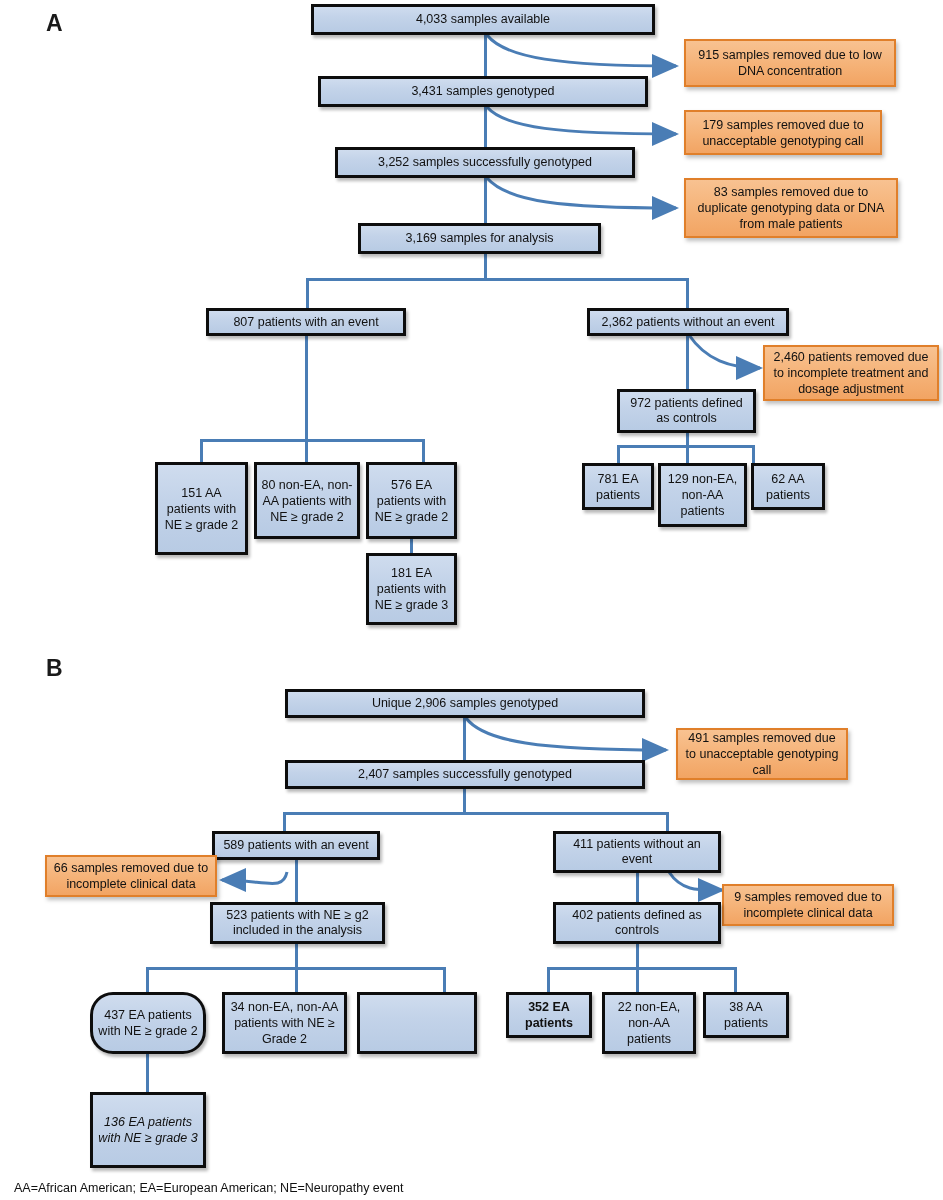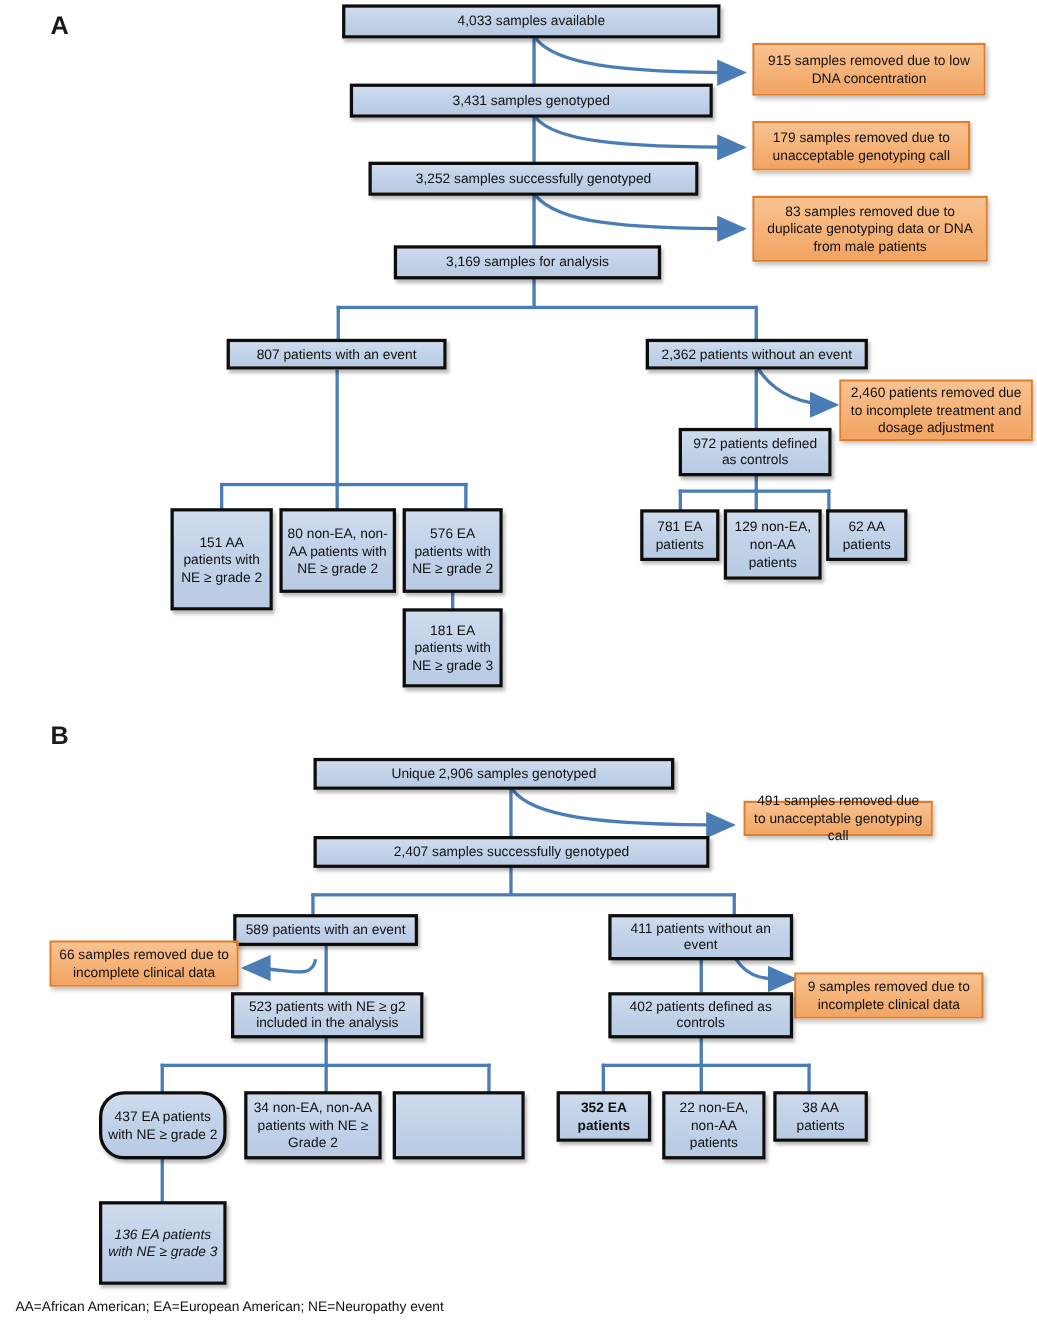--- a/index.html
+++ b/index.html
@@ -147,25 +147,25 @@
   <div class="vline" style="left:617px; top:445px; height:19px;"></div>
   <div class="vline" style="left:686px; top:445px; height:19px;"></div>
   <div class="vline" style="left:752px; top:445px; height:19px;"></div>
 
   <div class="nbox tall" style="left:582px; top:463px; width:72px; height:47px;">781 EA patients</div>
   <div class="nbox tall" style="left:658px; top:463px; width:89px; height:64px;">129 non-EA, non-AA patients</div>
   <div class="nbox tall" style="left:751px; top:463px; width:74px; height:47px;">62 AA patients</div>
 
   <div class="panel-label" style="left:46px; top:655px;">B</div>
 
-  <div class="nbox" style="left:285px; top:689px; width:328px; height:29px;">Unique 2,906 samples genotyped</div>
+  <div class="nbox" style="left:285px; top:689px; width:360px; height:29px;">Unique 2,906 samples genotyped</div>
   <div class="vline" style="left:463px; top:717px; height:44px;"></div>
   <div class="nbox" style="left:285px; top:760px; width:360px; height:29px;">2,407 samples  successfully genotyped</div>
 
-  <div class="obox" style="left:676px; top:728px; width:172px; height:32px;text-align:center;">491 samples  removed due to unacceptable genotyping call</div>
+  <div class="obox" style="left:676px; top:728px; width:172px; height:52px;text-align:center;">491 samples  removed due to unacceptable genotyping call</div>
 
   <div class="vline" style="left:463px; top:788px; height:26px;"></div>
   <div class="hline" style="left:283px; top:812px; width:386px;"></div>
   <div class="vline" style="left:283px; top:812px; height:22px;"></div>
   <div class="vline" style="left:666px; top:812px; height:22px;"></div>
 
   <svg class="curve" style="left:0; top:640px; width:943px; height:540px;">
     <defs>
       <marker id="arrowBr" markerWidth="9" markerHeight="8" refX="8" refY="4" orient="auto">
         <path d="M0,0 L9,4 L0,8 z" fill="#4a7db5"></path>

